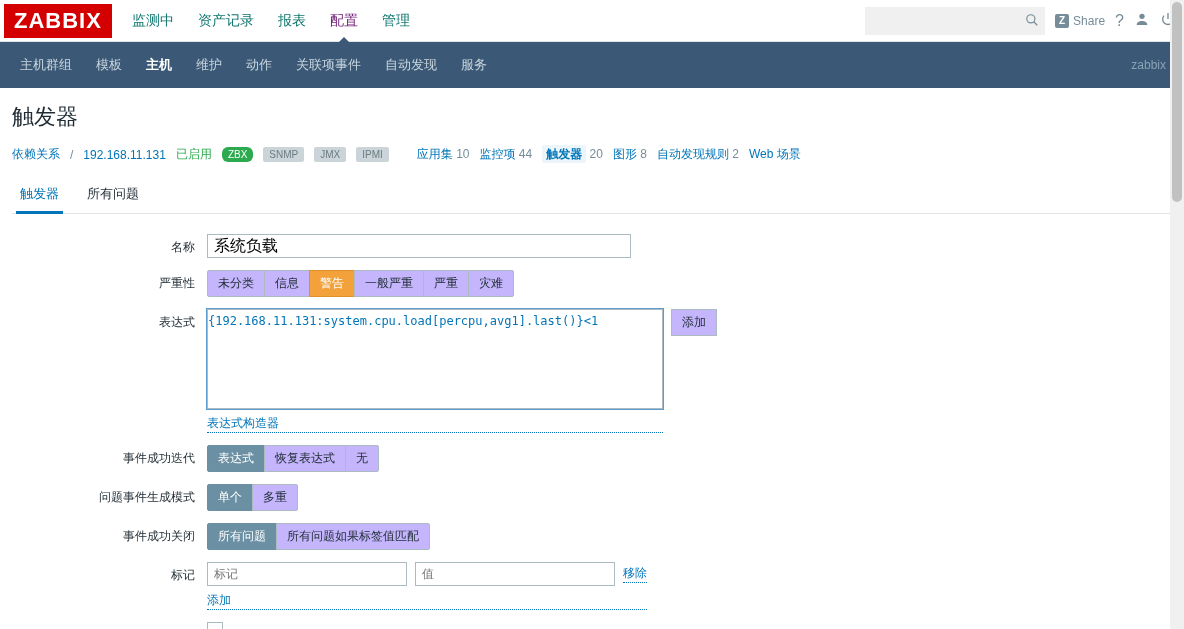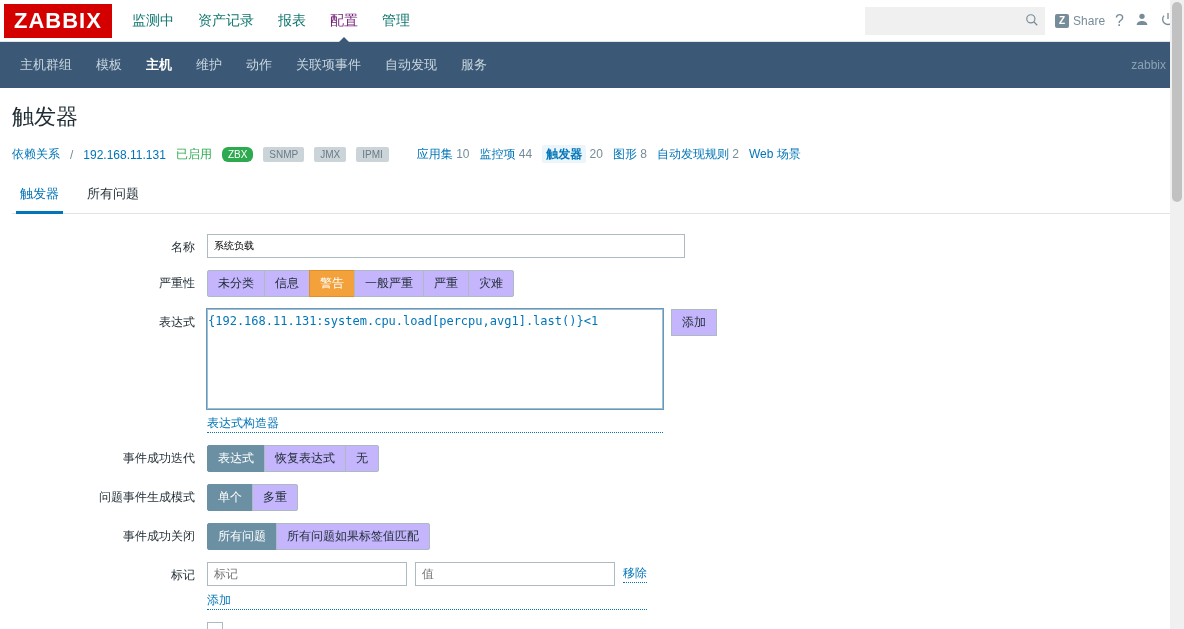--- a/index.html
+++ b/index.html
@@ -39,21 +39,21 @@
 .link.sel { font-weight: bold; background: #ebf5fa; padding: 2px 4px; border-radius: 2px; }
 
 .inner-tabs { display: flex; border-bottom: 1px solid #dfe4e7; gap: 20px; padding-left: 4px; }
 .inner-tabs .tab { padding: 8px 4px; cursor: pointer; color: #1f2c33; font-size: 13px; }
 .inner-tabs .tab.active { color: #0275b8; border-bottom: 3px solid #0275b8; margin-bottom: -1px; }
 
 .form-area { padding-top: 20px; }
 .form-row { display: flex; align-items: flex-start; margin-bottom: 12px; }
 .form-label { width: 195px; text-align: right; padding-right: 12px; padding-top: 5px; font-size: 12px; color: #1f2c33; }
 .form-field { display: flex; align-items: flex-start; gap: 8px; flex-wrap: wrap; }
-input[type="text"].std { width: 478px; height: 24px; border: 1px solid #acbbc2; padding: 0 6px; font-size: 10px; }
+input[type="text"].std { width: 424px; height: 24px; border: 1px solid #acbbc2; padding: 0 6px; font-size: 16px; }
 textarea.expr { width: 456px; height: 100px; border: 1px solid #acbbc2; padding: 4px 0; font-size: 12px; font-family: monospace; resize: none; color: #0275b8; outline: 1px solid #5c9ccc; }
 .btn { border: 1px solid #acbbc2; background: #c4b5fd; padding: 4px 10px; font-size: 12px; cursor: pointer; color: #1f2c33; }
 .btn.sel-dark { background: #6b8fa3; border-color: #6b8fa3; color: #fff; }
 .btn.sel-orange { background: #f2a13b; border-color: #e08f2a; color: #fff; }
 .btn-group { display: inline-flex; }
 .btn-group .btn { border-radius: 0; margin-left: -1px; }
 .btn-group .btn:first-child { margin-left: 0; border-top-left-radius: 2px; border-bottom-left-radius: 2px; }
 .btn-group .btn:last-child { border-top-right-radius: 2px; border-bottom-right-radius: 2px; }
 .link-dotted { color: #0275b8; border-bottom: 1px dotted #0275b8; cursor: pointer; font-size: 12px; }
 .field-col { display: flex; flex-direction: column; gap: 6px; }

